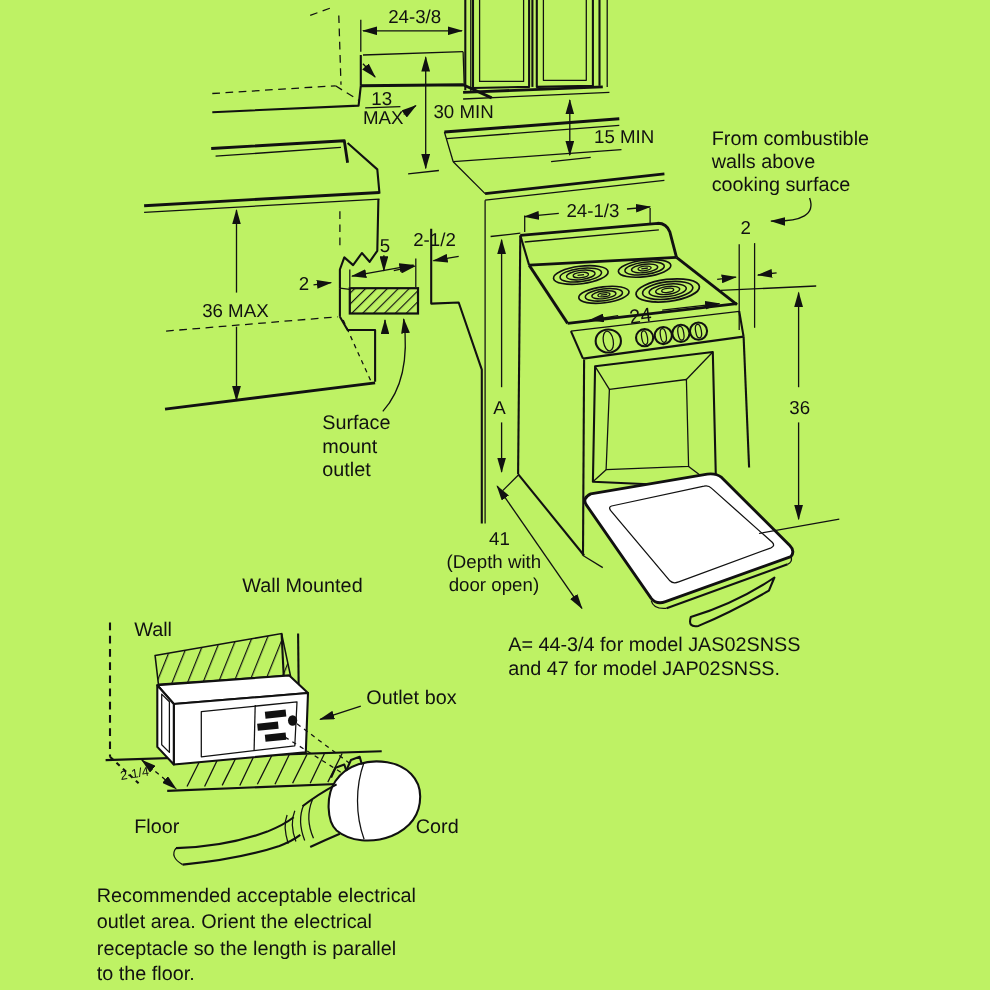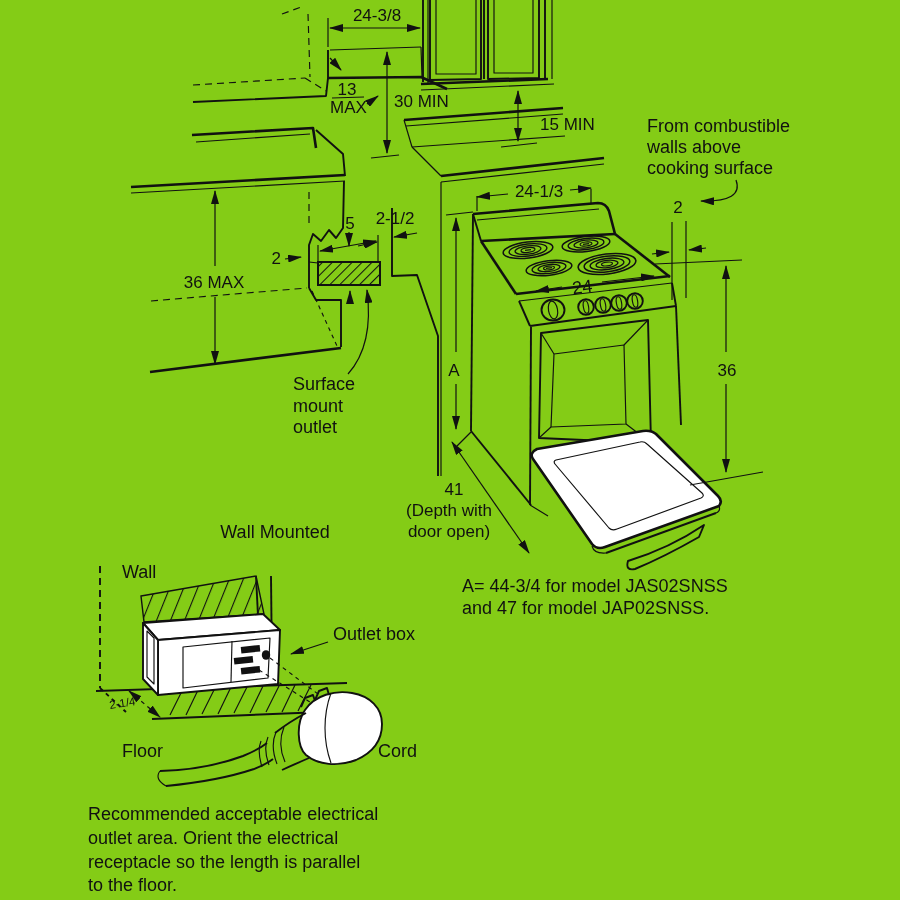--- a/index.html
+++ b/index.html
@@ -1,16 +1,16 @@
 <!DOCTYPE html>
 <html><head>
 <meta charset="utf-8">
 <style>
   html,body{margin:0;padding:0;background:#fff;}
-  .stage{width:900px;height:900px;background:#84cc16;position:relative;overflow:hidden;}
+  .stage{width:900px;height:900px;background:#bef264;position:relative;overflow:hidden;}
   svg{display:block;}
   svg text{font-family:"Liberation Sans","DejaVu Sans",sans-serif;fill:#111;}
   .t17{font-size:17px;}
   .t18{font-size:18px;}
   .t11{font-size:11.5px;}
   .ln{stroke:#111;fill:none;stroke-linejoin:round;}
   .thick{stroke-width:2.6;}
   .med{stroke-width:1.9;}
   .thin{stroke-width:1.15;}
   .dim{stroke-width:1.2;}

